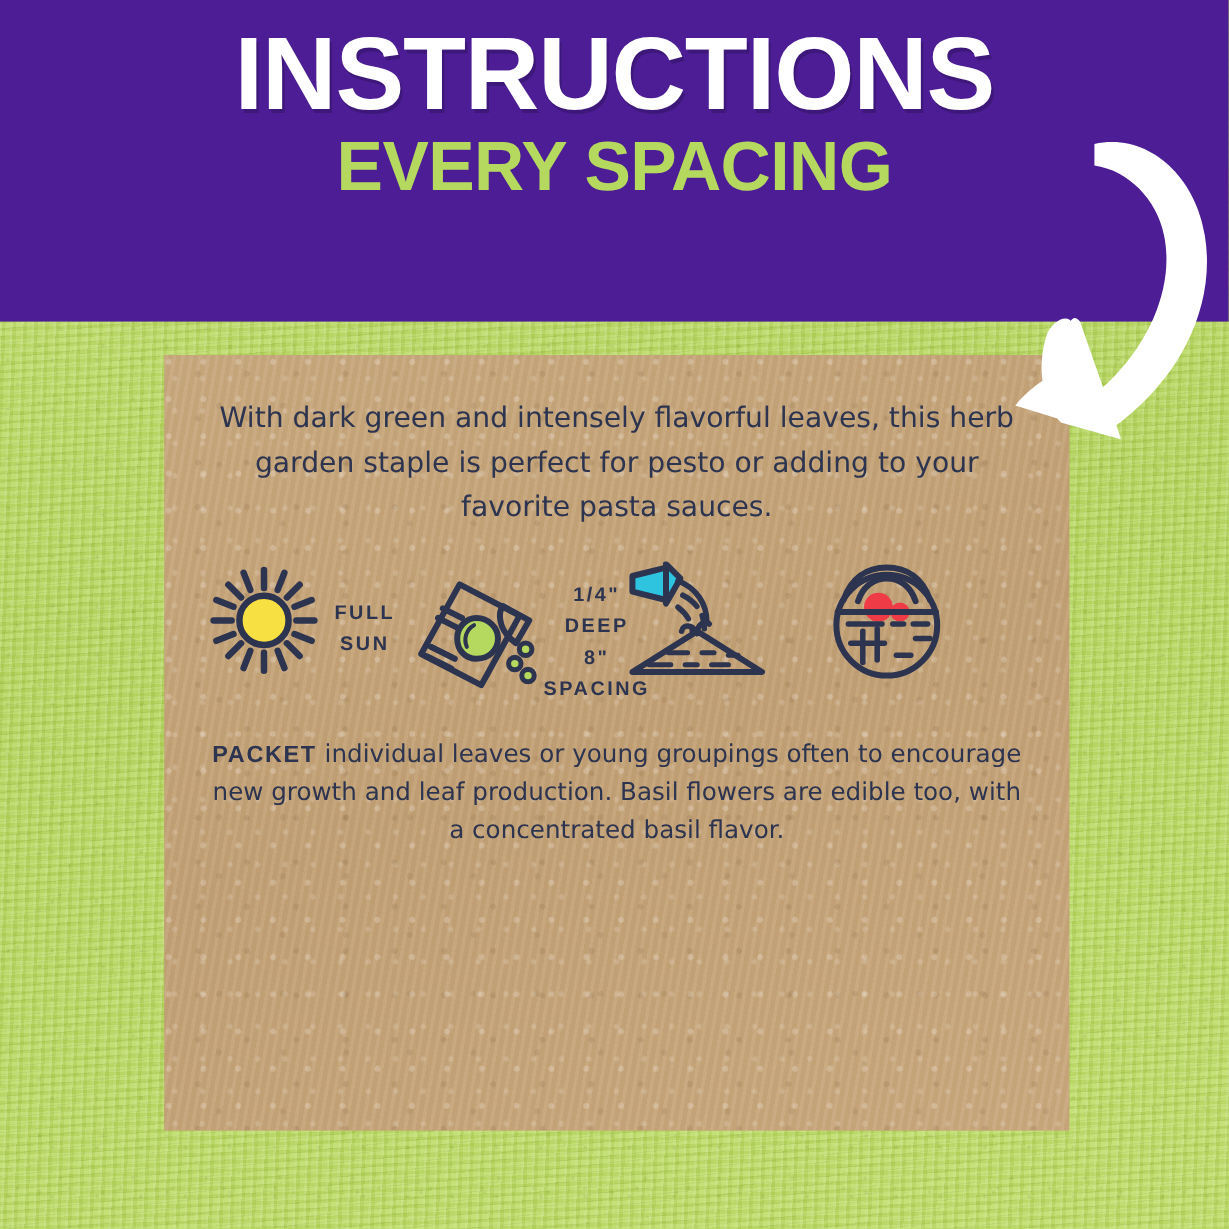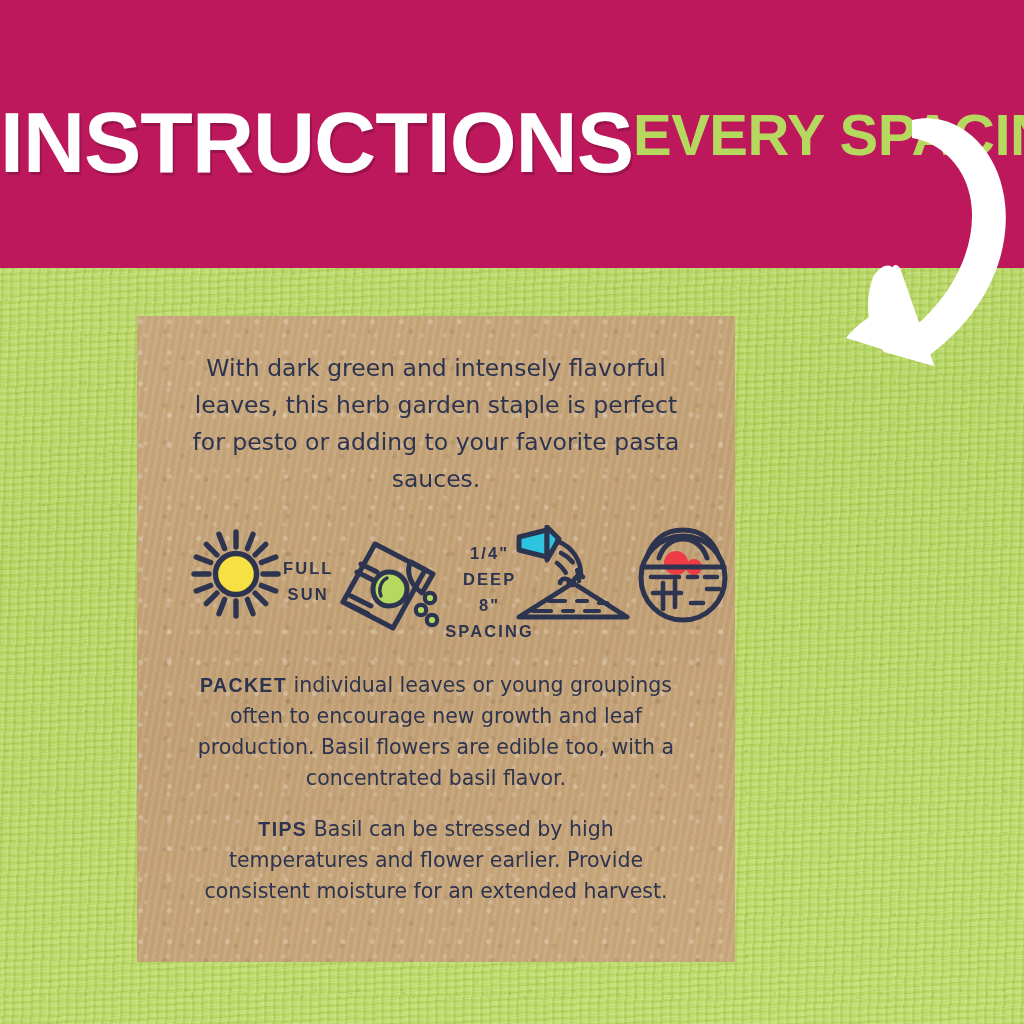--- a/index.html
+++ b/index.html
@@ -29,22 +29,22 @@
     content:"";position:absolute;inset:0;
     background-image:
       repeating-linear-gradient(4deg, rgba(255,255,255,.10) 0 1px, transparent 1px 4px),
       repeating-linear-gradient(-6deg, rgba(110,140,40,.09) 0 1px, transparent 1px 6px);
     mix-blend-mode:multiply;opacity:.75;
   }
 
   
   .banner{
     position:absolute;left:0;top:0;width:1024px;height:268px;
-    background:#be185d;z-index:5;
-    display:flex;flex-direction:row;align-items:center;
+    background:#4c1d95;z-index:5;
+    display:flex;flex-direction:column;align-items:center;
     justify-content:flex-start;
   }
   .banner-title{
     font-family:"Liberation Sans", sans-serif;
     font-weight:700;color:#ffffff;
     font-size:86px;line-height:92px;letter-spacing:-1px;
     margin-top:16px;
     text-shadow:2px 3px 0 rgba(0,0,0,.18);
     white-space:nowrap;
   }
@@ -58,34 +58,34 @@
   .banner-sub-l2{margin-top:0px;}
 
   
   .arrow-wrap{
     position:absolute;left:838px;top:100px;width:186px;height:270px;z-index:6;
     pointer-events:none;
   }
 
   
   .card{
-    position:absolute;left:137px;top:316px;width:598px;height:646px;
+    position:absolute;left:137px;top:296px;width:754px;height:646px;
     z-index:4;
     background-color:#c4a277;
     background-image:
       radial-gradient(circle at 12% 18%, rgba(255,255,255,.22) 0 2px, transparent 3px),
       radial-gradient(circle at 68% 42%, rgba(120,90,55,.16) 0 2px, transparent 3px),
       radial-gradient(circle at 38% 72%, rgba(255,255,255,.16) 0 1.5px, transparent 3px),
       radial-gradient(circle at 86% 86%, rgba(120,90,55,.14) 0 2px, transparent 3px),
       repeating-linear-gradient(100deg, rgba(255,255,255,.05) 0 3px, rgba(130,100,60,.05) 3px 7px),
       linear-gradient(160deg,#c8a87d 0%, #c2a075 50%, #c9a87d 100%);
     background-size:29px 31px,41px 37px,23px 27px,53px 49px,auto,auto;
     color:#2e3650;
     box-sizing:border-box;
-    padding:0 46px;
+    padding:0 30px;
   }
 
   .intro{
     font-family:"DejaVu Sans", sans-serif;
     font-size:23.5px;line-height:37px;text-align:center;
     color:#2c3450;margin:34px 8px 0 8px;font-weight:400;
   }
 
   
   .icon-row{
@@ -265,19 +265,16 @@
           </svg>
         </div>
       </div>
 
     </div>
 
     <div class="body-copy">
       <p class="para">
         <span class="kw">PACKET</span><span> individual leaves or young groupings often to encourage new growth and leaf production. Basil flowers are edible too, with a concentrated basil flavor.</span>
       </p>
-      <p class="para">
-        <span class="kw">TIPS</span><span> Basil can be stressed by high temperatures and flower earlier. Provide consistent moisture for an extended harvest.</span>
-      </p>
     </div>
 
   </div>
 </div>
 
 </body></html>

